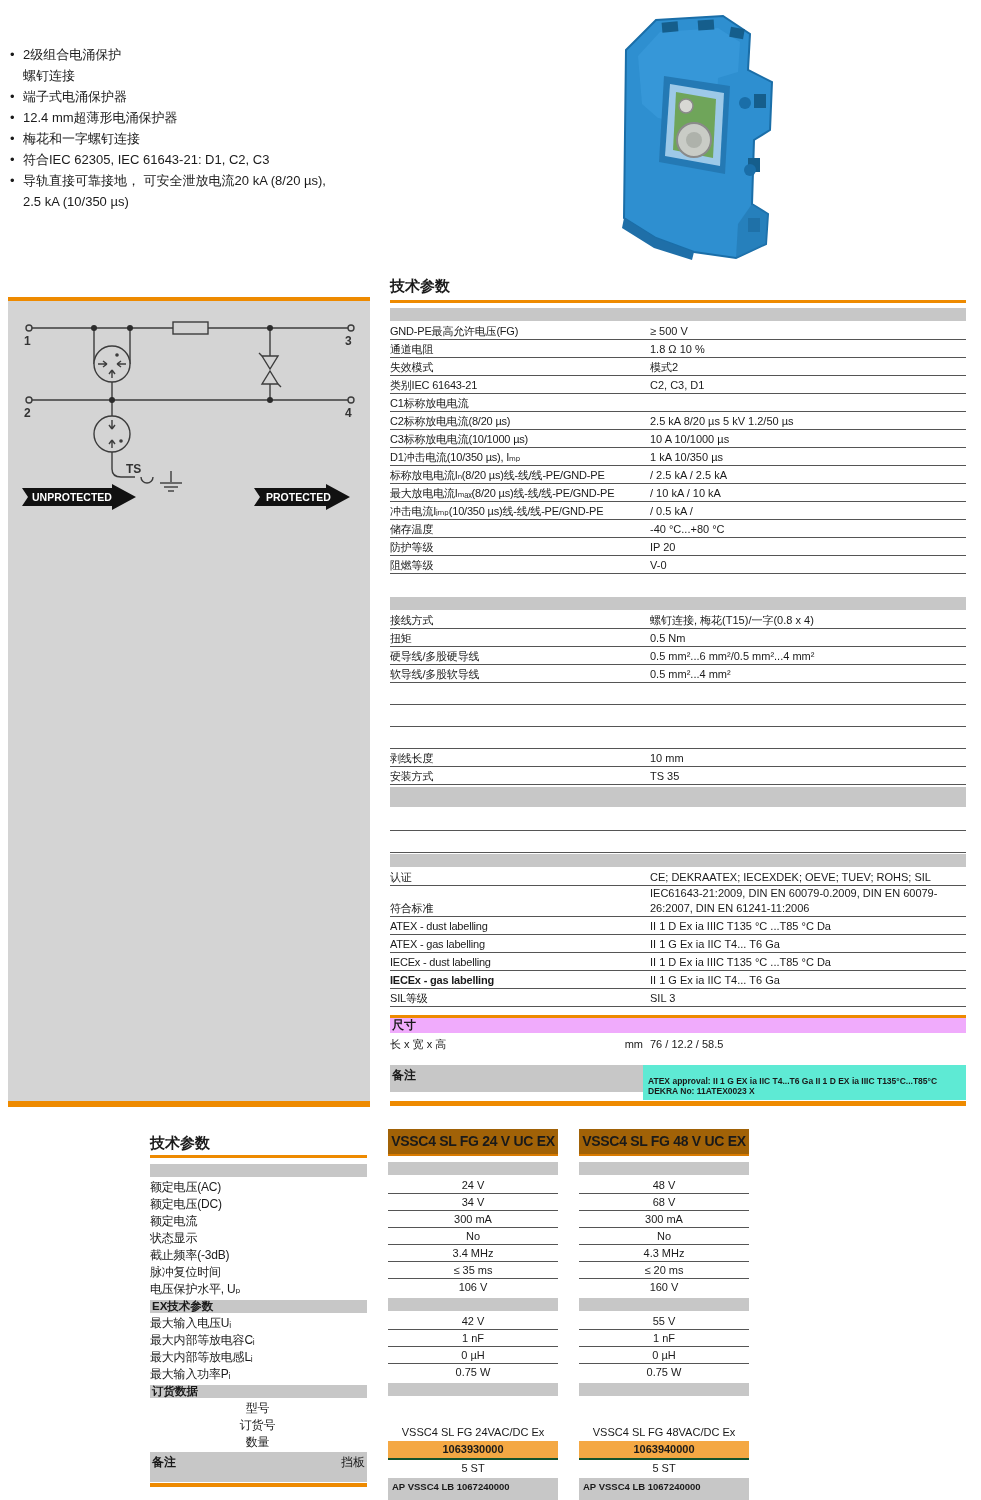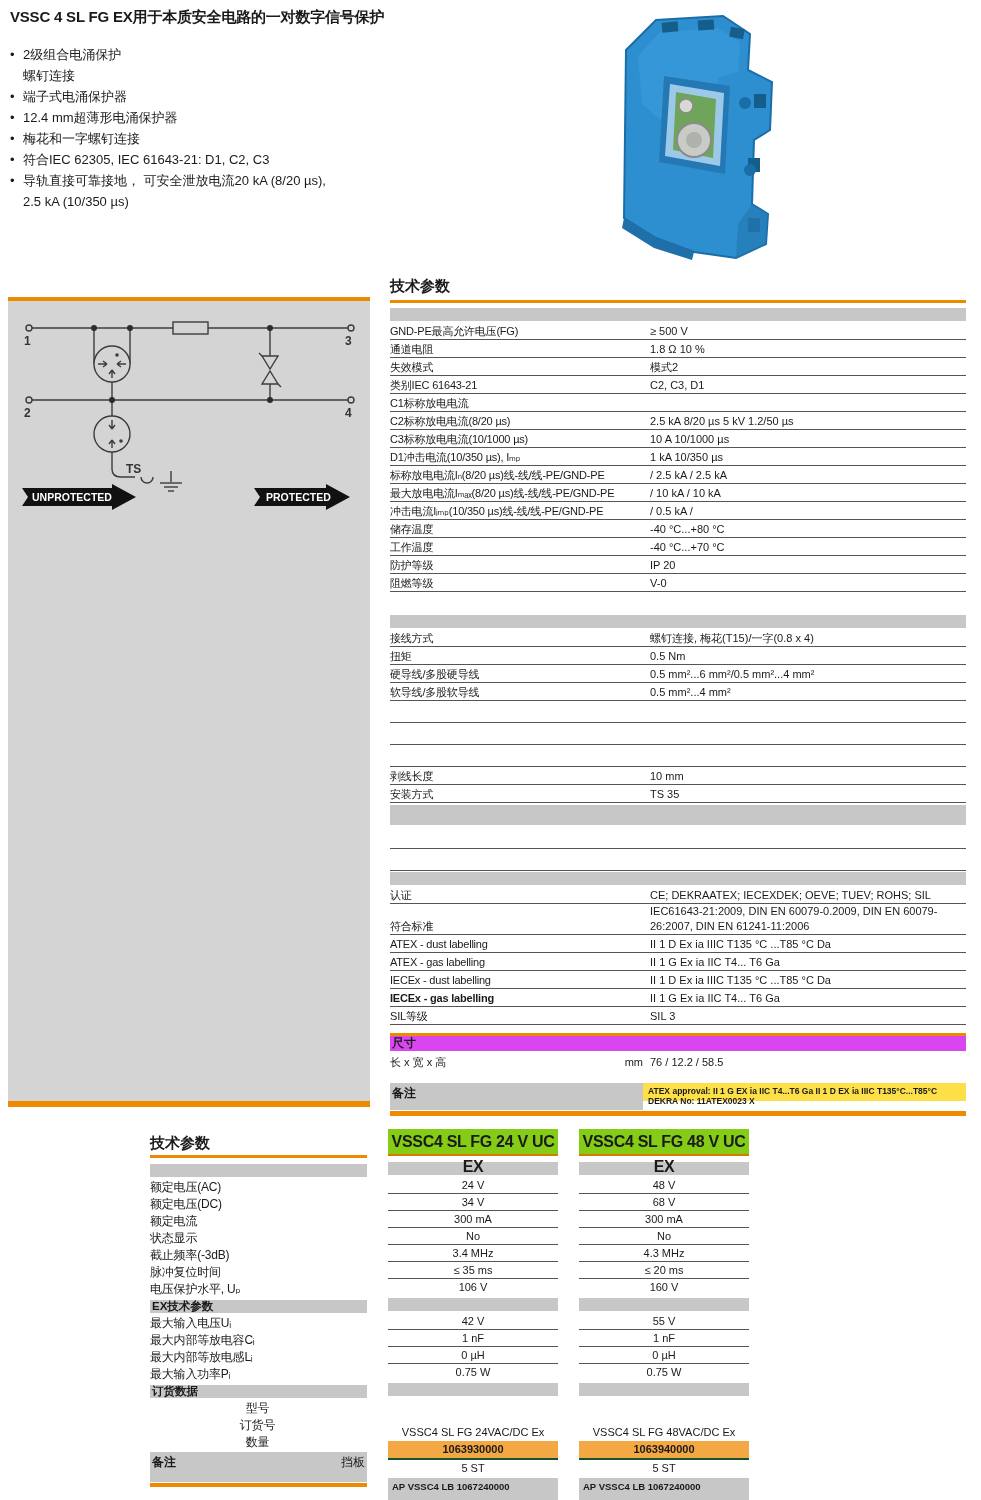--- a/index.html
+++ b/index.html
@@ -23,63 +23,62 @@
   .tr-band{height:13px;background:#C7C7C7;margin:1px 0;}
   .tr-bandtall{height:20px;background:#C7C7C7;margin:2px 0;}
   .tr-gap{height:22px;}
   .tr-empty{height:21px;border-bottom:1px solid #555;}
   .tr-row{display:flex;align-items:flex-end;min-height:17px;border-bottom:1px solid #555;
           font-size:11px;line-height:15px;}
   .tr-row .lab{width:253px;flex:none;letter-spacing:-0.2px;}
   .tr-row .val{flex:1;padding-left:7px;}
   .tr-row.tall{min-height:30px;}
   .tr-row.boldlab .lab{font-weight:bold;}
-  .tr-secband{height:15px;background:#d946ef;border-top:3px solid #EE8A00;margin-top:8px;
+  .tr-secband{height:15px;background:#f0abfc;border-top:3px solid #EE8A00;margin-top:8px;
               font-size:12px;font-weight:bold;line-height:15px;padding-left:2px;}
   .tr-dim{display:flex;align-items:flex-end;min-height:17px;font-size:11px;line-height:15px;margin-top:2px;}
   .tr-dim .lab{width:215px;flex:none;}
   .tr-dim .unit{width:38px;flex:none;text-align:right;}
   .tr-dim .val{flex:1;padding-left:7px;}
   .tr-note{display:flex;margin-top:13px;}
   .tr-note .nlab{width:253px;flex:none;background:#C7C7C7;font-size:12px;font-weight:bold;
                  padding:2px 0 0 2px;box-sizing:border-box;height:27px;}
-  .tr-note .nval{flex:1;background:#fde047;font-size:8.5px;line-height:10px;
-                 padding:3px 2px 0 5px;box-sizing:border-box;height:18px;font-weight:bold;}
+  .tr-note .nval{flex:1;background:#5eead4;font-size:8.5px;line-height:10px;
+                 padding:11px 2px 0 5px;box-sizing:border-box;height:35px;font-weight:bold;}
   .tr-thick{height:5px;background:#EE8A00;margin-top:1px;}
   
   .bt{position:absolute;left:150px;top:1129px;width:600px;height:360px;}
   .bt-col{position:absolute;top:0;}
   .bt-labels{left:0;width:217px;}
   .bt-c0{left:238px;width:170px;}
   .bt-c1{left:429px;width:170px;}
   .bt-head-lab{height:24px;border-bottom:3px solid #EE8A00;font-size:15px;font-weight:bold;
                display:flex;align-items:flex-end;padding-bottom:2px;box-sizing:content-box;}
-  .bt-head-val{height:25px;background:#84cc16;border-bottom:2px solid #D87A00;
-               font-size:16px;font-weight:bold;text-align:center;line-height:25px;letter-spacing:-0.3px;}
+  .bt-head-val{height:25px;background:#a16207;border-bottom:2px solid #D87A00;
+               font-size:14px;font-weight:bold;text-align:center;line-height:25px;letter-spacing:-0.3px;}
   .bt-gap{height:4px;}
   .bt-band{height:13px;background:#C7C7C7;margin:2px 0;font-size:11.5px;font-weight:bold;line-height:13px;padding-left:2px;box-sizing:border-box;}
   .bt-lrow{height:17px;font-size:12px;line-height:17px;letter-spacing:-0.2px;}
   .bt-lrow.ralign{text-align:center;padding-right:2px;}
   .bt-vrow{height:16px;border-bottom:1px solid #555;font-size:11px;text-align:center;line-height:16px;}
   .bt-vrow.noborder{border-bottom:none;height:17px;line-height:17px;}
   .bt-vrow.model{font-size:11px;margin-top:28px;}
   .bt-vrow.onum{background:#F4A844;border-bottom:2px solid #14532d;font-weight:bold;height:17px;line-height:17px;}
   .bt-noteband{height:30px;background:#C7C7C7;margin-top:1px;box-sizing:border-box;}
   .bt-noteband.lbl{display:flex;justify-content:space-between;padding:2px 2px 0 2px;font-size:12px;}
   .bt-noteband .b{font-weight:bold;}
   .bt-noteband.vals{font-size:9.5px;font-weight:bold;padding:3px 2px 0 4px;text-align:left;}
   .bt-colrule{height:4px;background:#EE8A00;margin-top:1px;}
   svg text{font-family:"Liberation Sans","DejaVu Sans",sans-serif;}
 </style>
 </head>
 <body>
 
 <div class="page">
 
-  <div class="title">VSSC 4 SL FG EX用于本质安全电路的一对数字信号保护</div>
 
   <div class="bullets" id="bullets">
       <div class="bullet-item">
         <div class="dot">•</div>
         <div>2级组合电涌保护</div>
       </div>
       <div class="bullet-item">
         <div>螺钉连接</div>
       </div>
       <div class="bullet-item">
@@ -247,24 +246,20 @@
         </div>
         <div class="tr-row">
           <div class="lab">冲击电流Iᵢₘₚ(10/350 µs)线-线/线-PE/GND-PE</div>
           <div class="val">/ 0.5 kA  /</div>
         </div>
         <div class="tr-row">
           <div class="lab">储存温度</div>
           <div class="val">-40 °C...+80 °C</div>
         </div>
         <div class="tr-row">
-          <div class="lab">工作温度</div>
-          <div class="val">-40 °C...+70 °C</div>
-        </div>
-        <div class="tr-row">
           <div class="lab">防护等级</div>
           <div class="val">IP 20</div>
         </div>
         <div class="tr-row">
           <div class="lab">阻燃等级</div>
           <div class="val">V-0</div>
         </div>
         <div class="tr-gap"></div>
         <div class="tr-band"></div>
         <div class="tr-row">

